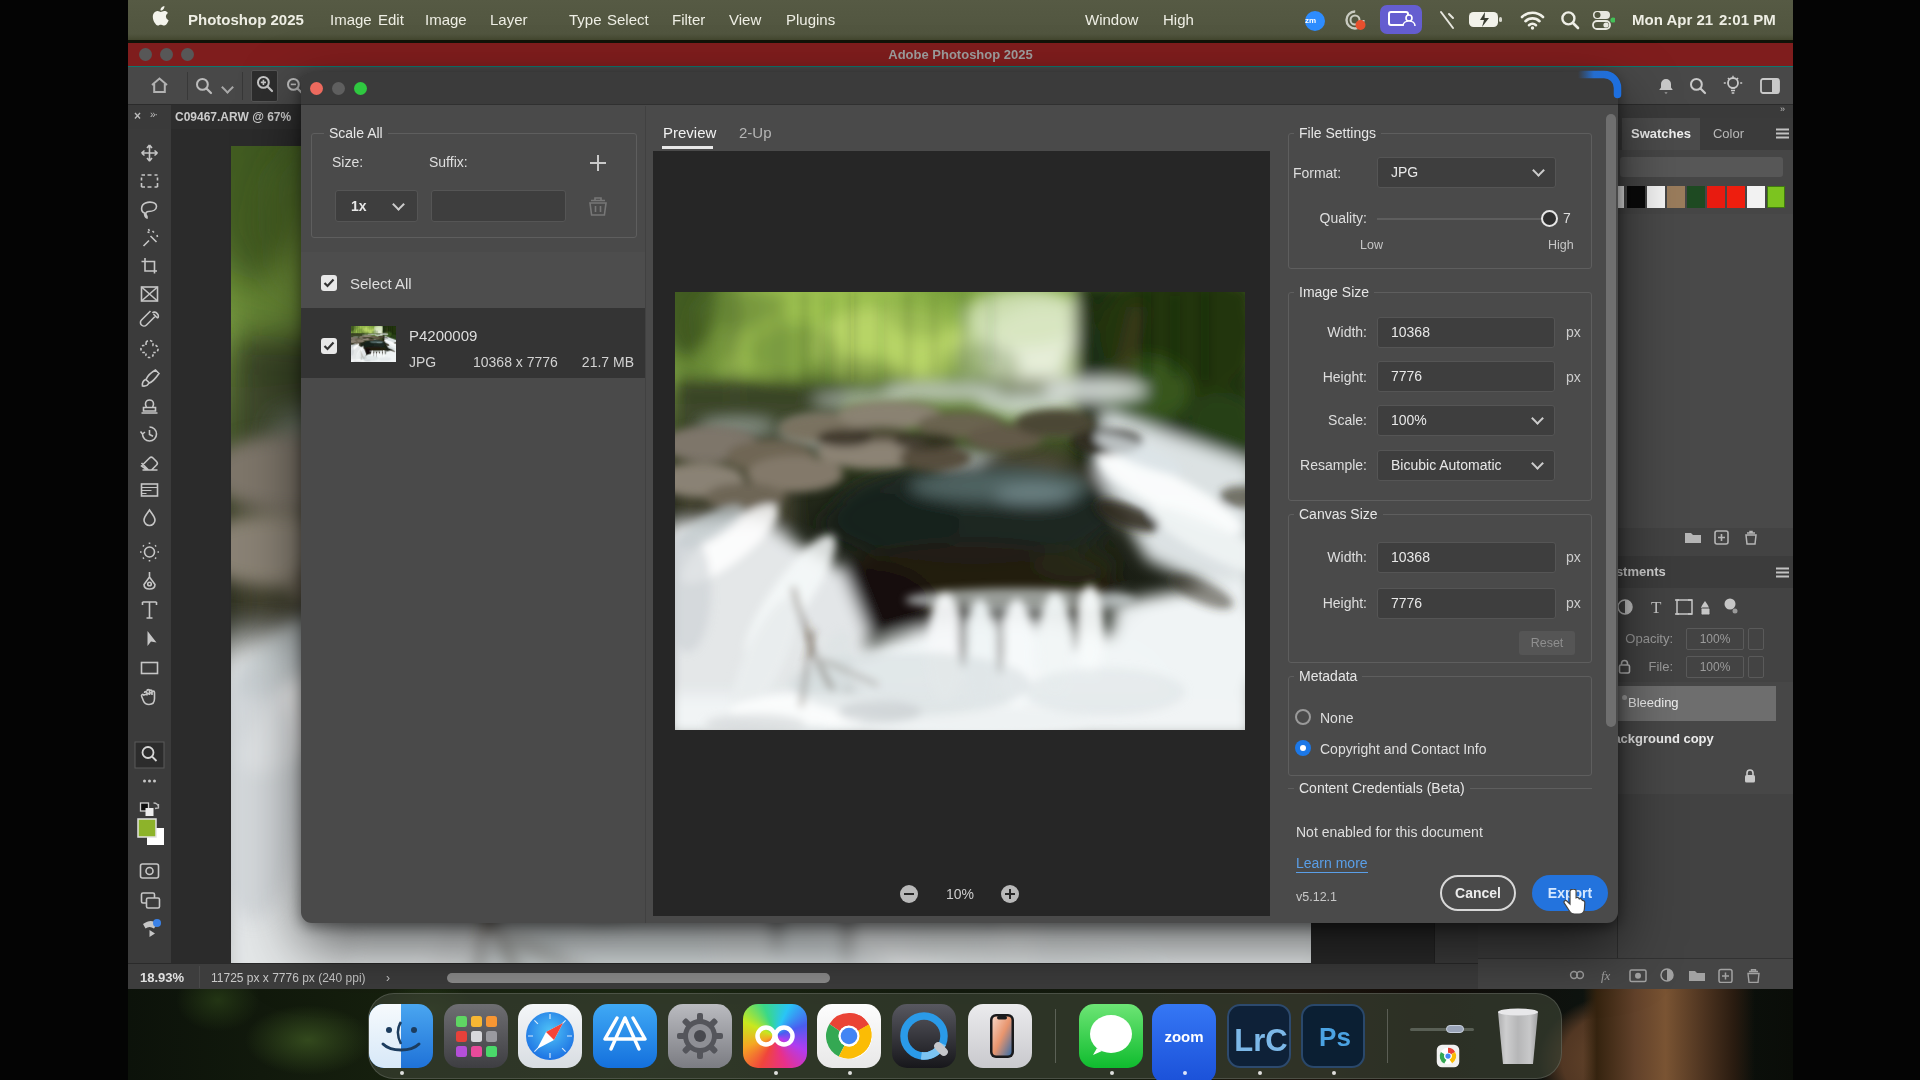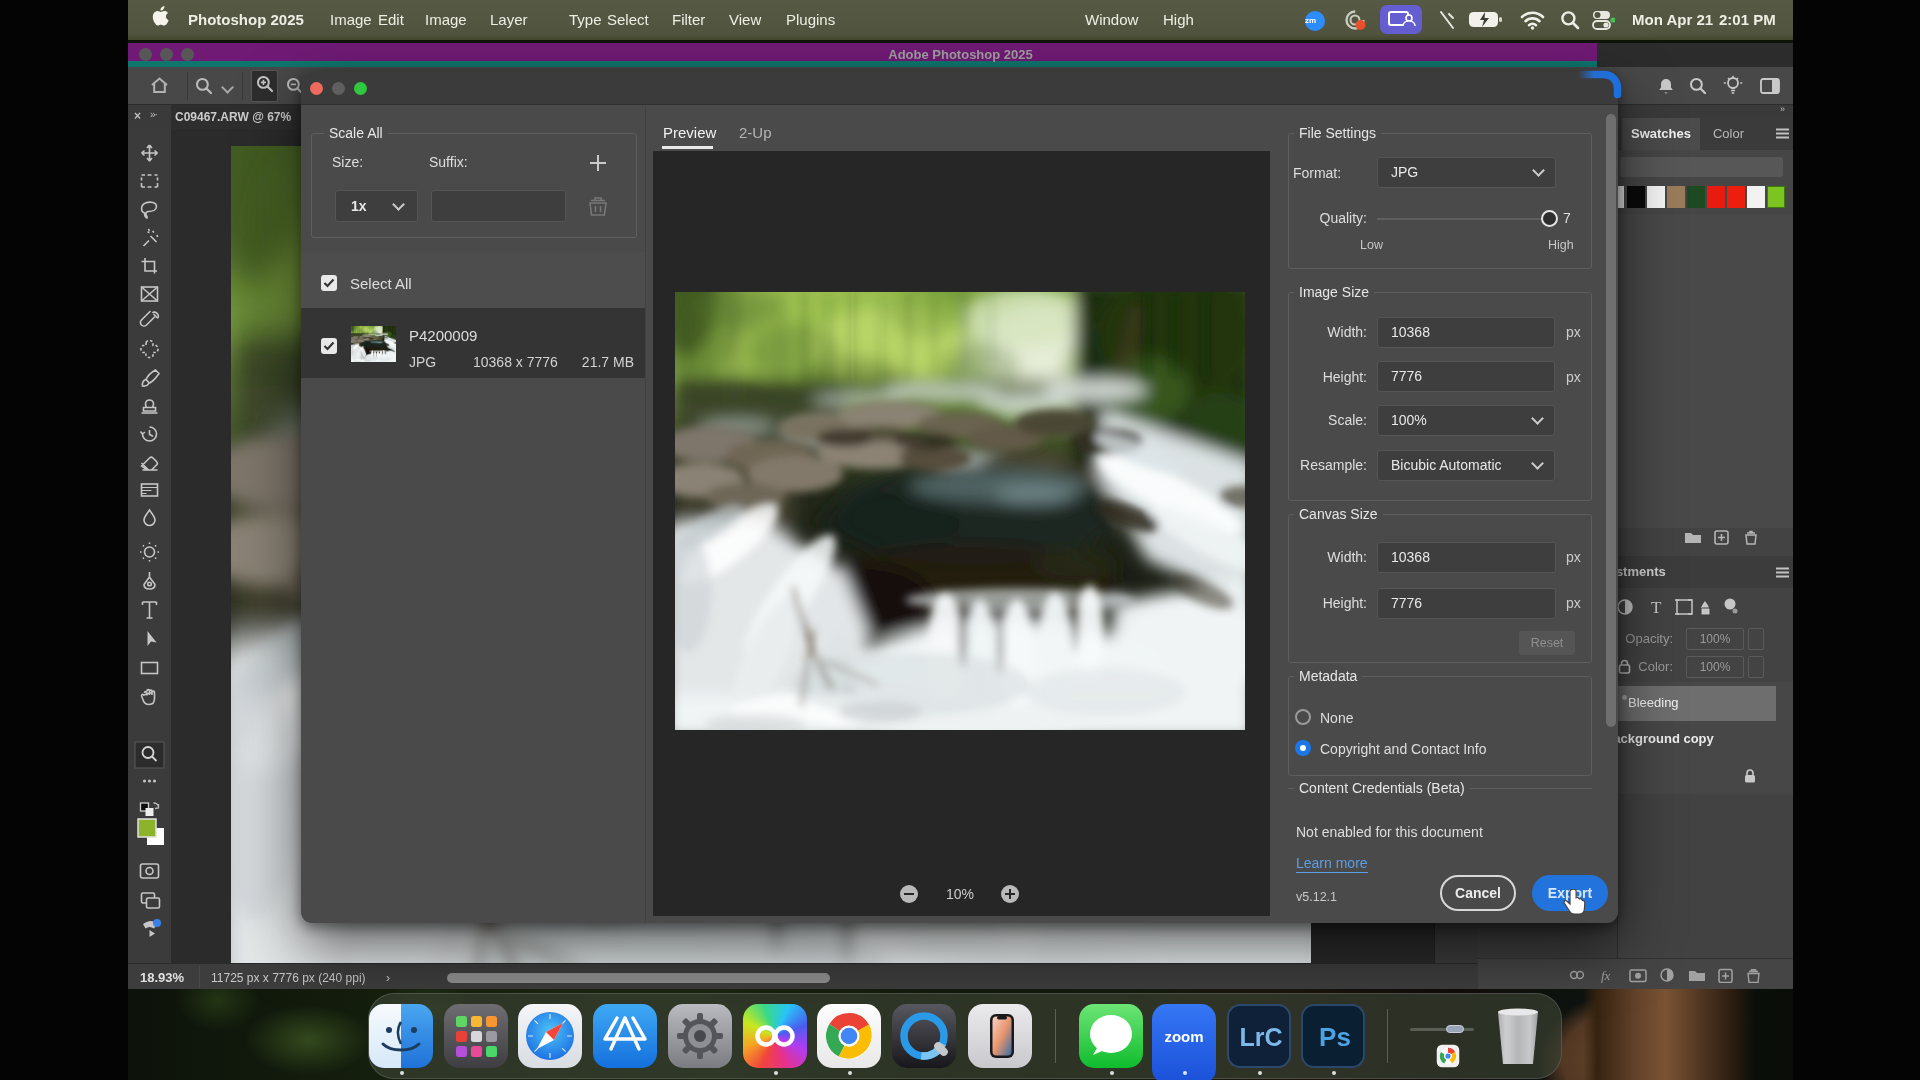--- a/index.html
+++ b/index.html
@@ -21,21 +21,21 @@
        linear-gradient(90deg,#0c120a 0%, #16200e 16%, #1b2712 32%, #121a0d 50%, #141b0e 60%, #1c150d 70%, #120d09 78%, #0d1511 90%, #0a0d08 100%); }
   #trunk { position:absolute; left:1455px; top:900px; width:172px; height:180px;
      background:linear-gradient(90deg, transparent 0%, #35230f 8%, #61412a 30%, #7a5433 48%, #523722 68%, #291b10 88%, transparent 100%); }
   
   #menubar { position:absolute; left:0; top:0; width:1665px; height:40px;
      background:linear-gradient(180deg,#565a44 0%,#51553f 85%,#43472f 100%);
      color:#eeeee4; font-size:15px; }
   #menubar .mi { position:absolute; top:11px; white-space:nowrap; }
   
   #win { position:absolute; left:0; top:43px; width:1665px; height:946px; background:#2c2c2c; }
-  #titlebar { position:absolute; left:0; top:0; width:1469px; height:24px; background:#701a75; border-bottom:6px solid #0f766e;}
+  #titlebar { position:absolute; left:0; top:0; width:1665px; height:24px; background:#7f1d1d; border-bottom:1px solid #0f766e;}
   #optionsbar { position:absolute; left:0; top:24px; width:1665px; height:38px; background:#484848; border-bottom:1px solid #2b2b2b;}
   #tabbar { position:absolute; left:0; top:62px; width:1665px; height:24px; background:#3a3a3a; }
   #toolbar { position:absolute; left:0; top:86px; width:43px; height:834px; background:#3b3b3b; }
   #canvas { position:absolute; left:43px; top:86px; width:1307px; height:834px; background:#2b2b2b; overflow:hidden; }
   #statusbar { position:absolute; left:0; top:920px; width:1350px; height:26px; background:#3d3d3d; border-top:1px solid #2a2a2a; }
   #rightcol { position:absolute; left:1350px; top:62px; width:315px; height:884px; background:#434343; }
   .sw { position:absolute; top:81px; width:18px; height:22px; }
   
   #dialog { position:absolute; left:173px; top:29px; width:1317px; height:851px; background:#4a4a4a;
      border-radius:11px; box-shadow:0 25px 60px rgba(0,0,0,.6), 0 4px 14px rgba(0,0,0,.45); }
@@ -473,21 +473,21 @@
           <circle cx="113" cy="12" r="5.5" fill="#c6c6c6"></circle>
           <circle cx="118" cy="19" r="2.5" fill="#9a9a9a"></circle>
         </svg>
         <div class="abs" style="left:120px;top:526px;width:75px;height:16px;color:#9b9b9b;font-size:13px;text-align:right">Opacity:</div>
         <div class="abs" style="left:208px;top:523px;width:58px;height:22px;border:1px solid #5a5a5a;border-radius:2px;color:#9b9b9b;font-size:12px;text-align:center;line-height:20px">100%</div>
         <div class="abs" style="left:270px;top:523px;width:16px;height:22px;border:1px solid #5a5a5a;border-radius:2px"></div>
         <svg class="abs" style="left:140px;top:554px" width="13" height="15" viewBox="0 0 13 15">
           <rect x="1.5" y="6" width="10" height="8" rx="1.5" fill="none" stroke="#c0c0c0" stroke-width="1.6"></rect>
           <path d="M3.5 6 V4.5 a3 3 0 0 1 6 0 V6" fill="none" stroke="#c0c0c0" stroke-width="1.6"></path>
         </svg>
-        <div class="abs" style="left:120px;top:554px;width:75px;height:16px;color:#9b9b9b;font-size:13px;text-align:right">Color:</div>
+        <div class="abs" style="left:120px;top:554px;width:75px;height:16px;color:#9b9b9b;font-size:13px;text-align:right">File:</div>
         <div class="abs" style="left:208px;top:551px;width:58px;height:22px;border:1px solid #5a5a5a;border-radius:2px;color:#9b9b9b;font-size:12px;text-align:center;line-height:20px">100%</div>
         <div class="abs" style="left:270px;top:551px;width:16px;height:22px;border:1px solid #5a5a5a;border-radius:2px"></div>
         <div class="abs" style="left:139px;top:577px;width:176px;height:112px;background:#474747"></div>
         <div class="abs" style="left:135px;top:581px;width:163px;height:35px;background:#6e6e6e">
           <div class="abs" style="left:9px;top:9px;width:5px;height:5px;border-radius:50%;background:#a5a5a5"></div>
           <div class="abs" style="left:15px;top:9px;color:#f2f2f2;font-size:13px">Bleeding</div>
         </div>
         <div class="abs" style="left:126px;top:626px;color:#ececec;font-size:13px;font-weight:bold">Background copy</div>
         <svg class="abs" style="left:266px;top:664px" width="12" height="14" viewBox="0 0 12 14">
           <rect x="1" y="6" width="10" height="7.5" rx="1.5" fill="#c9c9c9"></rect>
@@ -787,21 +787,21 @@
       </div>
 
       <div class="dicon" style="left:1024px">
         <div class="abs" style="width:64px;height:80px;border-radius:15px;background:linear-gradient(180deg,#3577f5,#1a50d8)">
           <div class="abs" style="left:0;top:24px;width:64px;text-align:center;color:#fff;font-size:15px;font-weight:bold">zoom</div>
         </div>
       </div>
 
       <div class="dicon" style="left:1099px">
         <div class="abs" style="width:64px;height:64px;border-radius:13px;background:#0e2138;border:2.5px solid #2d4a6e">
-          <div class="abs" style="left:0;top:17px;width:64px;text-align:center;color:#7cb8e8;font-size:25px;font-weight:bold">LrC</div>
+          <div class="abs" style="left:0;top:17px;width:64px;text-align:center;color:#7cb8e8;font-size:31px;font-weight:bold">LrC</div>
         </div>
       </div>
 
       <div class="dicon" style="left:1173px">
         <div class="abs" style="width:64px;height:64px;border-radius:13px;background:#0b1f33;border:2.5px solid #2a486b">
           <div class="abs" style="left:0;top:16px;width:64px;text-align:center;color:#4ba3e3;font-size:26px;font-weight:bold">Ps</div>
         </div>
       </div>
       <div class="abs" style="left:1259px;top:1009px;width:1px;height:54px;background:rgba(255,255,255,.22)"></div>
 

